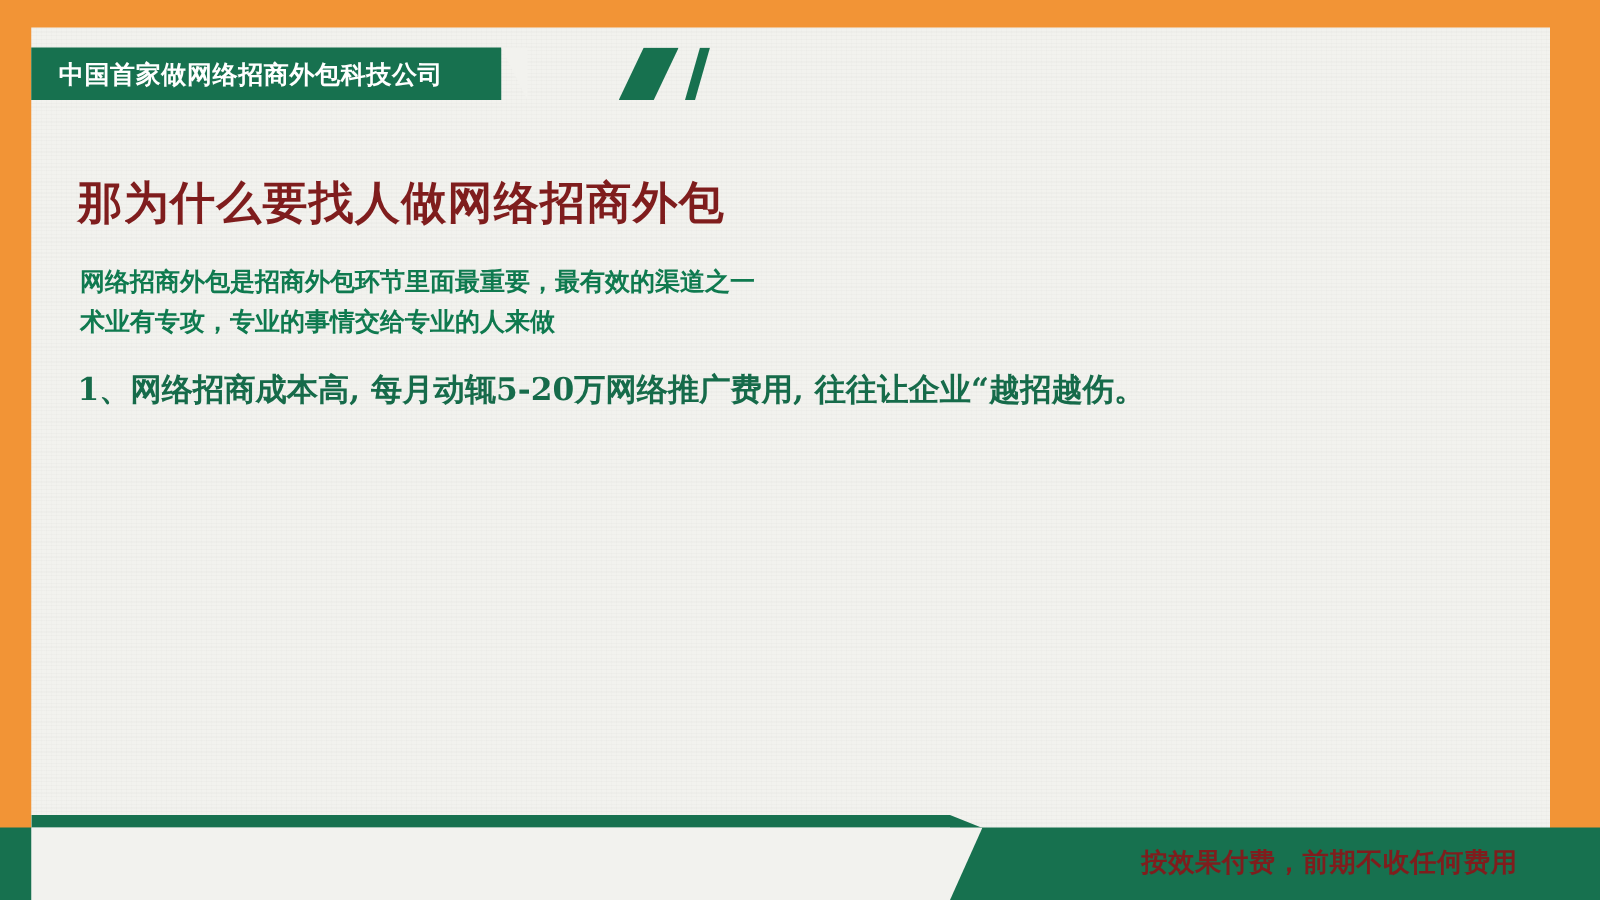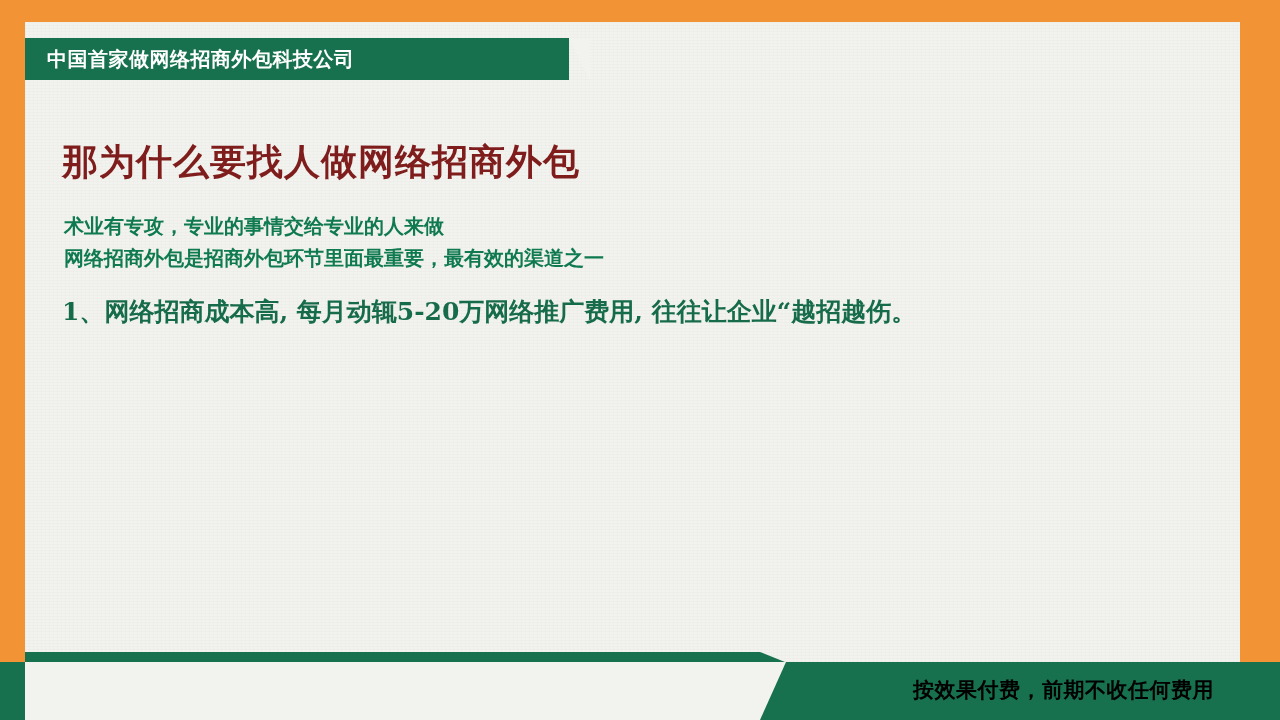--- a/index.html
+++ b/index.html
@@ -31,21 +31,21 @@
     background-image:
       repeating-linear-gradient(0deg, rgba(0,0,0,0.014) 0px, rgba(0,0,0,0.014) 1px, rgba(255,255,255,0) 1px, rgba(255,255,255,0) 3px),
       repeating-linear-gradient(90deg, rgba(0,0,0,0.012) 0px, rgba(0,0,0,0.012) 1px, rgba(255,255,255,0) 1px, rgba(255,255,255,0) 4px);
   }
   
   .header-ribbon {
     position: absolute;
     left: 25px;
     top: 38px;
     height: 42px;
-    width: 544px;
+    width: 376px;
     background: #17714F;
     display: flex;
     align-items: center;
   }
   .header-ribbon .htext {
     color: #FFFFFF;
     font-size: 20px;
     font-weight: bold;
     letter-spacing: 0.5px;
     margin-left: 22px;
@@ -147,21 +147,21 @@
     bottom: 0;
     width: 46px;
     height: 58px;
     background: #F2F2EE;
     clip-path: polygon(0 0, 26px 0, 0 58px);
   }
   .bottom-text {
     position: absolute;
     right: 66px;
     bottom: 16px;
-    color: #000000;
+    color: #7f1d1d;
     font-size: 21px;
     font-weight: bold;
     letter-spacing: 0.5px;
   }
 </style>
 </head>
 <body>
 
 <div class="slide">
 
@@ -170,22 +170,22 @@
   <div class="header-ribbon">
     <span class="htext">中国首家做网络招商外包科技公司</span>
     <span class="ribbon-cut"></span>
   </div>
   <div class="ribbon-tail"></div>
   <div class="ribbon-tail2"></div>
 
   <div class="title">那为什么要找人做网络招商外包</div>
 
   <div class="subtitle">
+    <div>网络招商外包是招商外包环节里面最重要，最有效的渠道之一</div>
     <div>术业有专攻，专业的事情交给专业的人来做</div>
-    <div>网络招商外包是招商外包环节里面最重要，最有效的渠道之一</div>
   </div>
 
   <div class="body-list">
     <div class="body-item">1、网络招商成本高, 每月动辄5-20万网络推广费用, 往往让企业“越招越伤。</div>
   </div>
 
   <div class="bottom-bar"></div>
   <div class="bottom-left-paper"></div>
   <div class="bottom-diag"></div>
   <div class="bottom-notch"></div>

